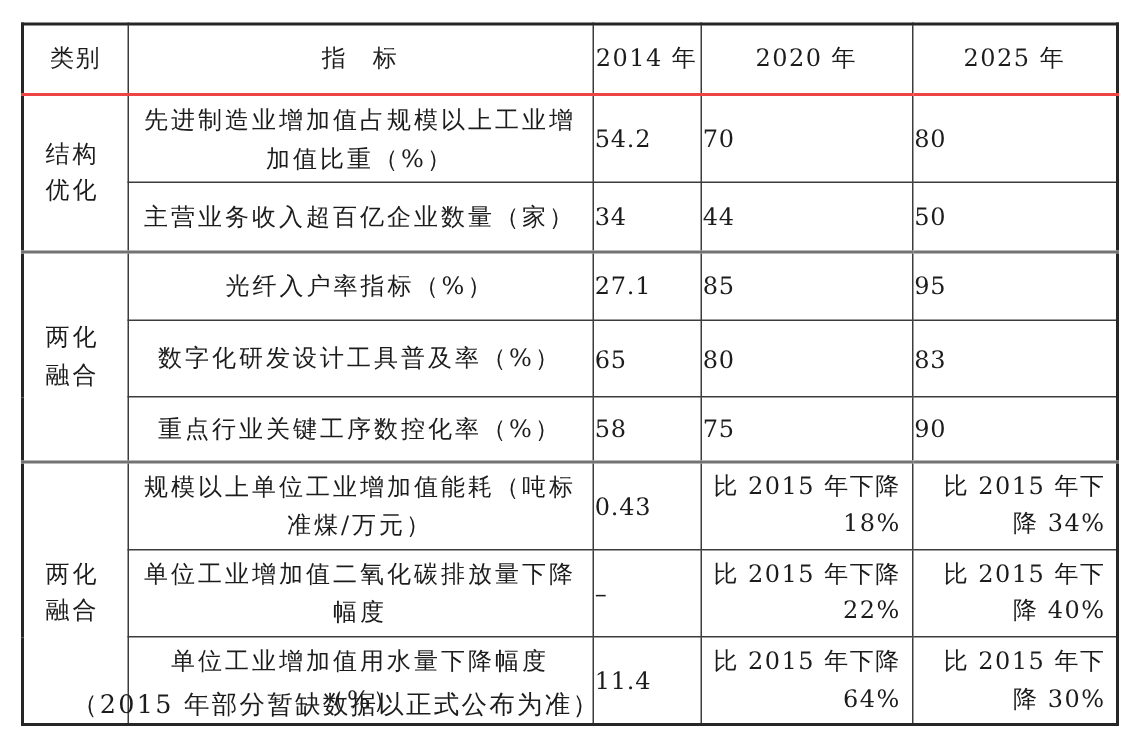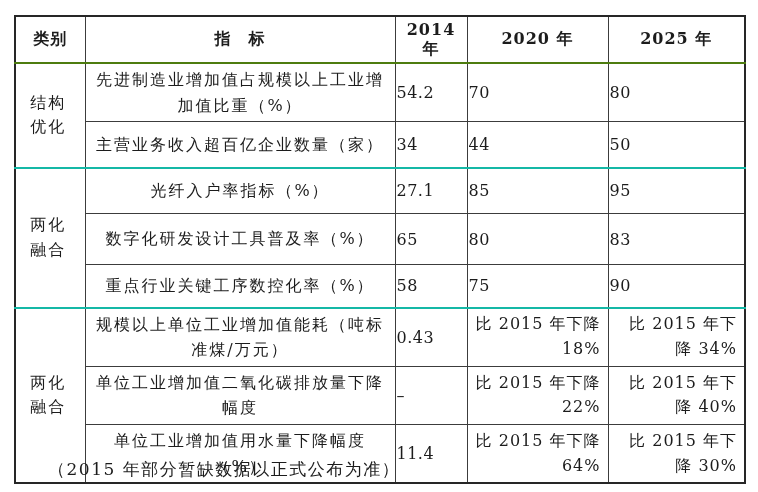--- a/index.html
+++ b/index.html
@@ -28,27 +28,27 @@
     border: 2px solid #262626;
   }
   td, th {
     border: 1px solid #3c3c3c;
     font-size: 16px;
     font-weight: normal;
     vertical-align: middle;
     overflow: hidden;
   }
   tr.header-row th {
-    border-bottom: 2px solid #4d7c0f;
+    border-bottom: 2px solid #ef4444;
     text-align: center;
     letter-spacing: 1px;
-    font-weight: bold;
+    font-weight: normal;
   }
   tr.group-start td {
-    border-top: 2px solid #14b8a6;
+    border-top: 2px solid #737373;
   }
   td.cat {
     text-align: center;
     padding: 0;
   }
   td.cat .cat-text {
     display: inline-block;
     width: 40px;
     letter-spacing: 2px;
     line-height: 1.55;

